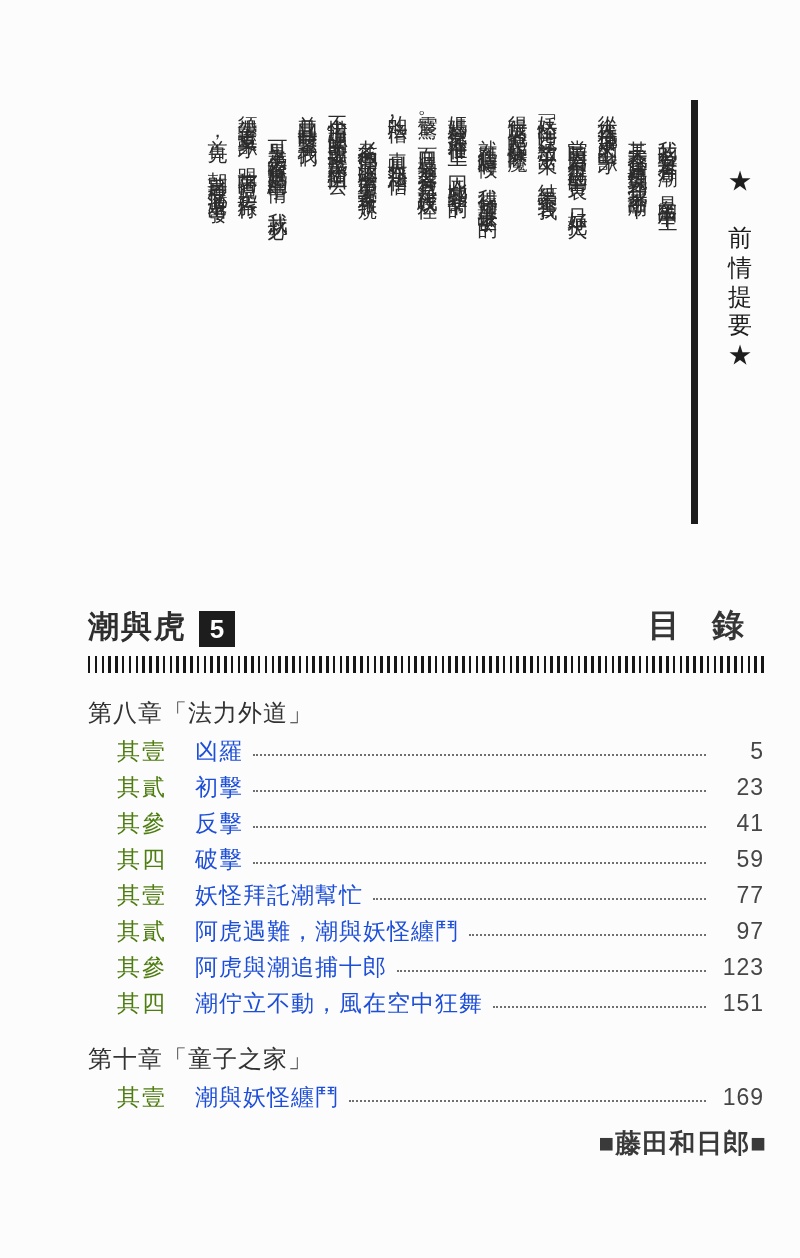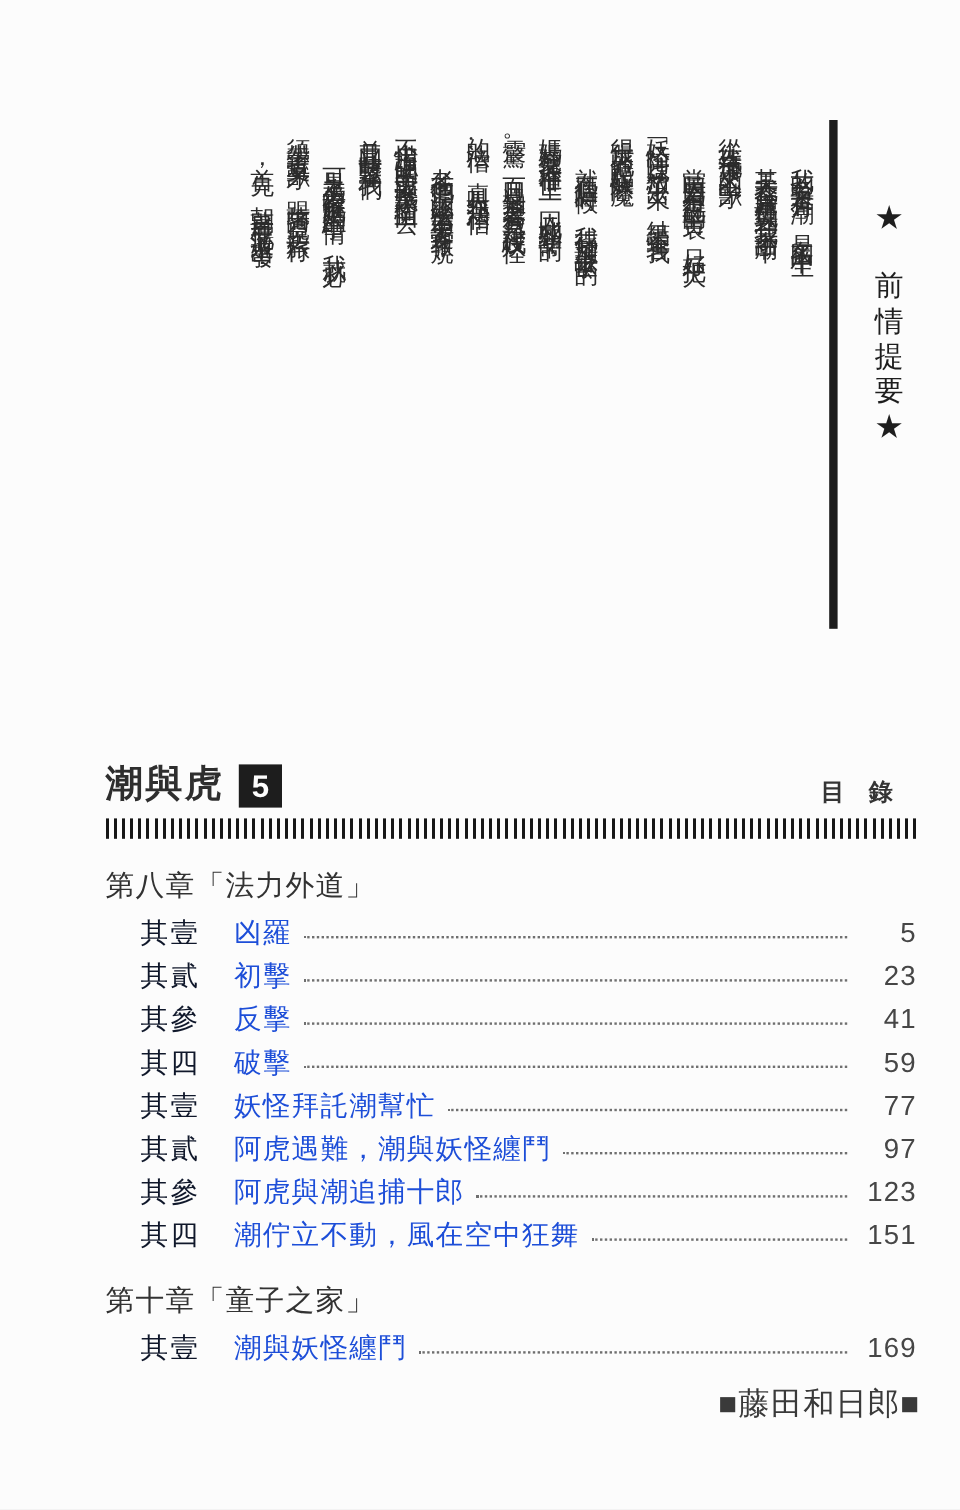--- a/index.html
+++ b/index.html
@@ -54,21 +54,21 @@
     margin-left: 14px;
     padding-top: 52px;
     width: 44px;
     text-align: start;
     flex: 0 0 auto;
     font-family: "Liberation Serif", serif;
   }
 
   
   .toc {
-    margin: 72px 36px 0 88px; 
+    margin: 46px 36px 0 88px; 
   }
   .toc-title-row {
     display: flex;
     align-items: flex-end;
     height: 42px;
   }
   .book-title {
     font-size: 31px;
     font-weight: bold;
     color: #2e2e2e;
@@ -83,21 +83,21 @@
     background: #1d1d1d;
     color: #fdfdfd;
     font-size: 26px;
     font-weight: bold;
     margin-left: 12px;
     margin-bottom: 1px;
   }
   .toc-label {
     margin-left: auto;
     margin-right: 20px;
-    font-size: 20px;
+    font-size: 32px;
     font-weight: bold;
     color: #353535;
   }
   .stripe-bar {
     margin-top: 8px;
     height: 17px;
     background: repeating-linear-gradient(
       to right,
       #161616 0px, #161616 2.5px,
       transparent 2.5px, transparent 6.8px
@@ -114,21 +114,21 @@
   .toc-entry {
     display: flex;
     align-items: flex-end;
     height: 36px;
   }
   .toc-entry .entry-no {
     margin-left: 29px;
     width: 78px;
     font-size: 23px;
     line-height: 32px;
-    color: #0f172a;
+    color: #4d7c0f;
     letter-spacing: 2px;
     flex: 0 0 auto;
   }
   .toc-entry .entry-title {
     font-size: 23px;
     line-height: 32px;
     color: #1d4ed8;
     letter-spacing: 1px;
     flex: 0 0 auto;
   }
@@ -148,21 +148,21 @@
     letter-spacing: 1px;
   }
 
   
   .footer-row {
     margin: 13px 33px 0 88px;
     text-align: right;
   }
   .author {
     font-size: 26px;
-    font-weight: normal;
+    font-weight: bold;
     color: #3a3a3a;
     letter-spacing: 1px;
   }
 </style>
 </head>
 <body>
 
 <div class="page">
 
   <div class="prologue">

